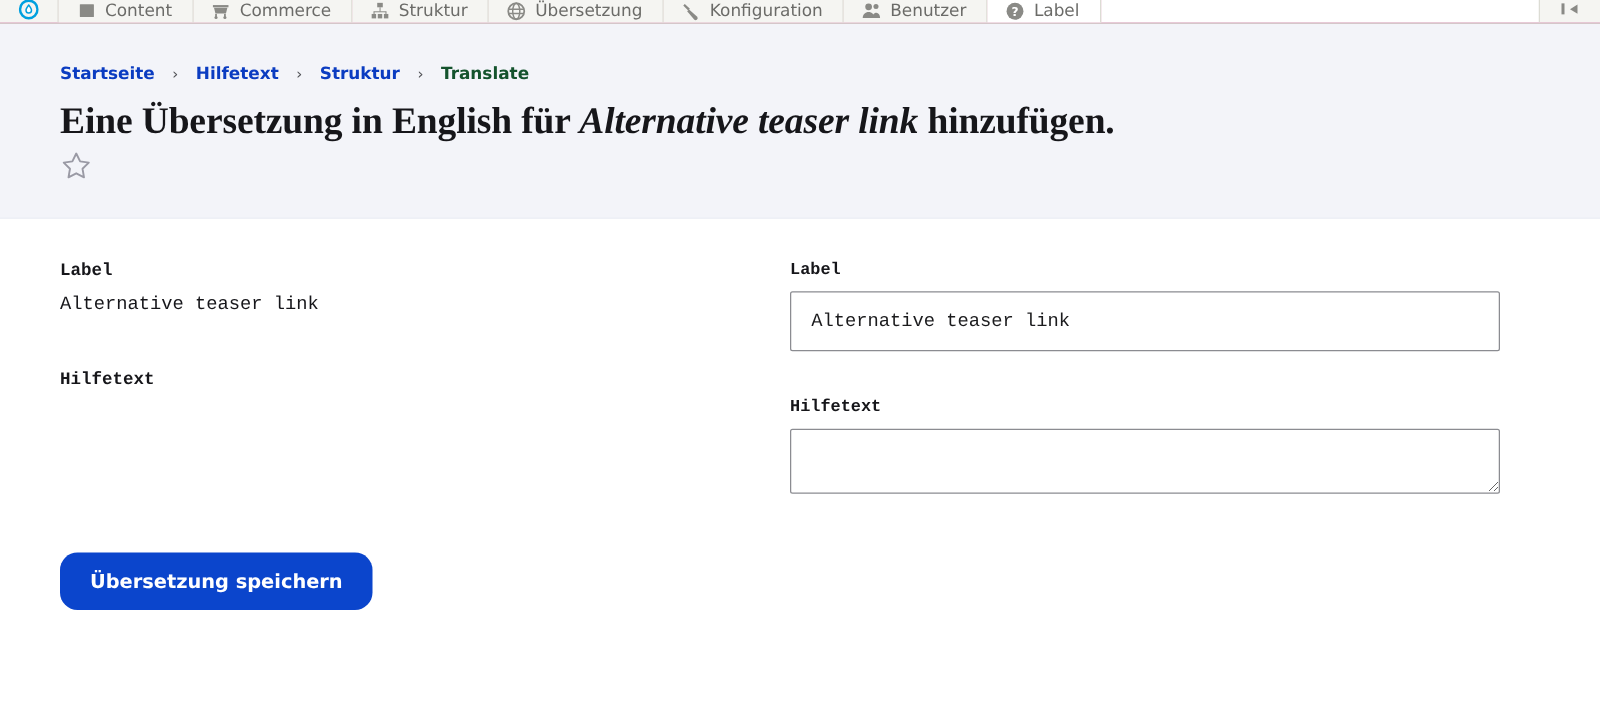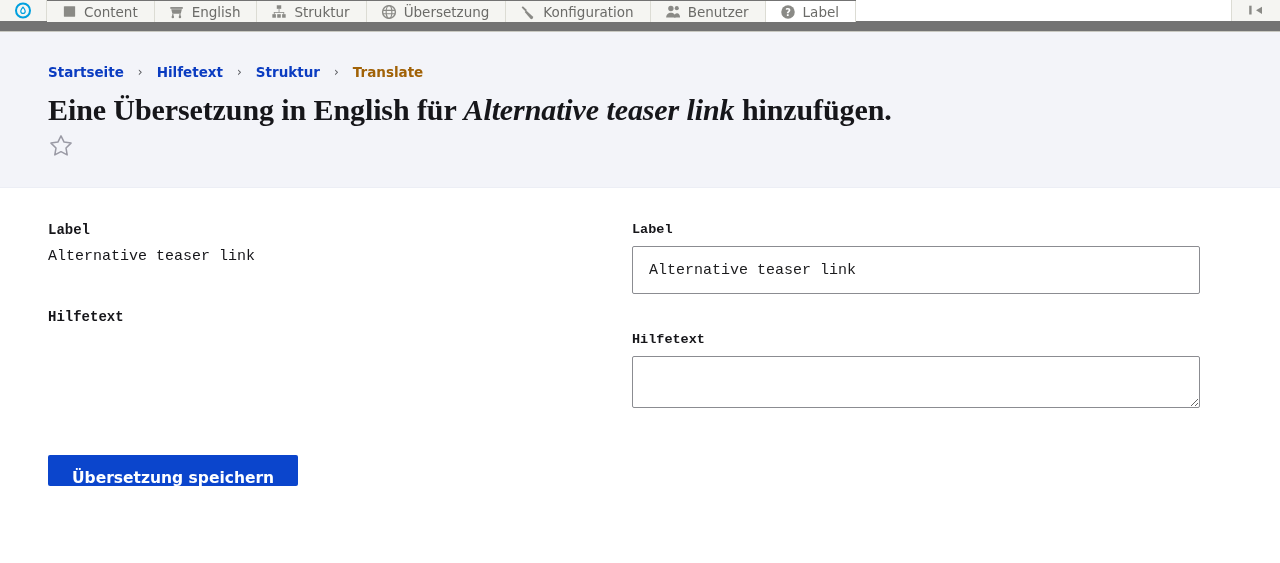--- a/index.html
+++ b/index.html
@@ -11,24 +11,25 @@
     height: 563px;
     overflow: hidden;
     background: #ffffff;
     font-family: "DejaVu Sans", "Liberation Sans", sans-serif;
     color: #1b1b1d;
   }
 
   
   .toolbar {
     position: relative;
-    height: 32px;
-    background: #737373;
+    height: 19px;
+    background: #f9a8d4;
     border-bottom: 1px solid #c9c9c2;
     display: flex;
+    align-items: flex-end;
     overflow: hidden;
   }
   .toolbar::after {
     content: "";
     position: absolute;
     left: 0; right: 0; bottom: -3px;
     height: 3px;
     background: #d6d6d0;
   }
   .tb-home {
@@ -97,21 +98,21 @@
     gap: 14px;
     font-size: 13.5px;
     font-weight: 700;
     margin-bottom: 12px;
   }
   .breadcrumb a {
     color: #0b3cc1;
     text-decoration: none;
     font-weight: 700;
   }
-  .breadcrumb .crumb-last { color: #a16207; }
+  .breadcrumb .crumb-last { color: #14532d; }
   .crumb-sep {
     color: #55565b;
     font-size: 12px;
     font-weight: 400;
   }
 
   .page-title {
     font-size: 30px;
     line-height: 1.18;
     font-weight: 700;
@@ -205,26 +206,26 @@
 
   .actions {
     padding: 0 0 0 48px;
     margin-top: 47px;
   }
   .btn-primary {
     display: inline-block;
     background: #0b45cc;
     color: #ffffff;
     border: 0;
-    border-radius: 2px;
+    border-radius: 14px;
     font-family: inherit;
     font-size: 15.5px;
     font-weight: 700;
     padding: 0 24px;
-    height: 31px;
+    height: 46px;
     line-height: 46px;
     cursor: pointer;
   }
 </style>
 </head>
 <body>
 
 <div class="toolbar">
 
   <div class="tb-home">
@@ -250,21 +251,21 @@
     <span class="tb-icon">
       <svg width="16" height="15" viewBox="0 0 18 16" aria-hidden="true">
         <rect x="1.5" y="3" width="14" height="2" fill="#8a8a86"></rect>
         <path d="M2.5 5.5h12l-1.3 5H3.8z" fill="#8a8a86"></path>
         <rect x="3.5" y="11" width="1.6" height="2.6" fill="#8a8a86"></rect>
         <rect x="11.5" y="11" width="1.6" height="2.6" fill="#8a8a86"></rect>
         <circle cx="4.3" cy="14.2" r="1.4" fill="#8a8a86"></circle>
         <circle cx="12.3" cy="14.2" r="1.4" fill="#8a8a86"></circle>
       </svg>
     </span>
-    <span>English</span>
+    <span>Commerce</span>
   </div>
 
   <div class="tb-item">
     <span class="tb-icon">
       <svg width="16" height="15" viewBox="0 0 18 16" aria-hidden="true">
         <rect x="6.5" y="1" width="5" height="4" fill="#8a8a86"></rect>
         <rect x="8.6" y="5" width="0.9" height="4" fill="#8a8a86"></rect>
         <rect x="3.2" y="8.6" width="11.6" height="0.9" fill="#8a8a86"></rect>
         <rect x="3.2" y="9" width="0.9" height="2.4" fill="#8a8a86"></rect>
         <rect x="13.9" y="9" width="0.9" height="2.4" fill="#8a8a86"></rect>

